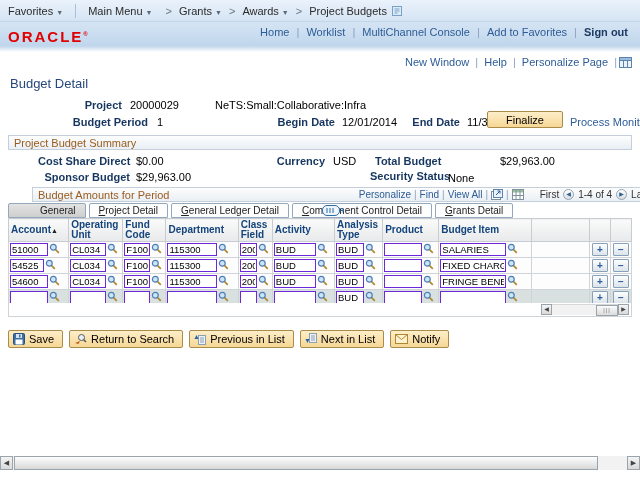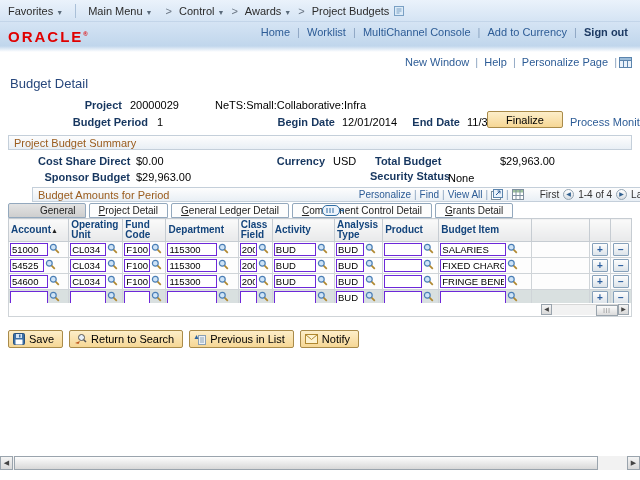--- a/index.html
+++ b/index.html
@@ -104,31 +104,31 @@
 </style>
 </head>
 <body>
 
 <div id="page">
 
   <div class="topbar">
     <span class="item"><span>Favorites</span><span class="dd">▼</span></span>
     <span class="vsep"></span>
     <span class="item"><span>Main Menu</span><span class="dd">▼</span></span>
-    <span id="crumb-items"><span class="gt">&gt;</span><span class="item" style="padding: 0px 2px;"><span>Control</span><span class="dd">▼</span></span><span class="gt">&gt;</span><span class="item" style="padding: 0px 2px;"><span>Awards</span><span class="dd">▼</span></span><span class="gt">&gt;</span><span class="item" style="padding: 0px 2px;"><span>Project Budgets</span></span></span>
+    <span id="crumb-items"><span class="gt">&gt;</span><span class="item" style="padding: 0px 2px;"><span>Grants</span><span class="dd">▼</span></span><span class="gt">&gt;</span><span class="item" style="padding: 0px 2px;"><span>Awards</span><span class="dd">▼</span></span><span class="gt">&gt;</span><span class="item" style="padding: 0px 2px;"><span>Project Budgets</span></span></span>
     <svg class="icon12" width="12" height="12" viewBox="0 0 12 12">
         <rect x="1.5" y="1.5" width="9" height="9" fill="#dcebf8" stroke="#7aa0c4"></rect>
         <line x1="3.5" y1="4" x2="8.5" y2="4" stroke="#7aa0c4"></line>
         <line x1="3.5" y1="6" x2="8.5" y2="6" stroke="#7aa0c4"></line>
         <line x1="3.5" y1="8" x2="6.5" y2="8" stroke="#7aa0c4"></line>
       </svg>
   </div>
 
   <div class="portalbar">
-    <div class="portal-links" id="portal-links"><span class="plink">Home</span><span class="psep"> | </span><span class="plink">Worklist</span><span class="psep"> | </span><span class="plink">MultiChannel Console</span><span class="psep"> | </span><span class="plink">Add to Currency</span><span class="psep"> | </span><span class="plink signout">Sign out</span></div>
+    <div class="portal-links" id="portal-links"><span class="plink">Home</span><span class="psep"> | </span><span class="plink">Worklist</span><span class="psep"> | </span><span class="plink">MultiChannel Console</span><span class="psep"> | </span><span class="plink">Add to Favorites</span><span class="psep"> | </span><span class="plink signout">Sign out</span></div>
   </div>
   <div class="oracle-logo" style="position:absolute;top:28px;left:8px;"><span>ORACLE</span><sup>®</sup></div>
   <div class="fade"></div>
 
   <div class="page-links">
     <span id="page-links-inner"><span class="plink">New Window</span><span class="psep"> | </span><span class="plink">Help</span><span class="psep"> | </span><span class="plink">Personalize Page</span><span class="psep"> | </span></span>
     <svg class="icon12" width="13" height="11" viewBox="0 0 13 11">
         <rect x="0.5" y="0.5" width="12" height="10" fill="#eaf2fb" stroke="#5b84ad"></rect>
         <rect x="0.5" y="0.5" width="12" height="3" fill="#9cbcd9" stroke="#5b84ad"></rect>
         <line x1="4.5" y1="4" x2="4.5" y2="10" stroke="#5b84ad"></line>
@@ -639,20 +639,30 @@
       <svg width="12" height="12" viewBox="0 0 12 12">
           <rect x="4.5" y="2.5" width="7" height="9" fill="#eef2f6" stroke="#8aa0b4"></rect>
           <line x1="6" y1="5" x2="10" y2="5" stroke="#8aa0b4"></line>
           <line x1="6" y1="7" x2="10" y2="7" stroke="#8aa0b4"></line>
           <line x1="6" y1="9" x2="10" y2="9" stroke="#8aa0b4"></line>
           <path d="M0.5 6 H4.5 L2.5 2 Z" fill="#2d64a0"></path>
         </svg>
       <span>Previous in List</span>
     </button>
     <button class="ps-btn">
+      <svg width="12" height="12" viewBox="0 0 12 12">
+          <rect x="4.5" y="0.5" width="7" height="9" fill="#eef2f6" stroke="#8aa0b4"></rect>
+          <line x1="6" y1="3" x2="10" y2="3" stroke="#8aa0b4"></line>
+          <line x1="6" y1="5" x2="10" y2="5" stroke="#8aa0b4"></line>
+          <line x1="6" y1="7" x2="10" y2="7" stroke="#8aa0b4"></line>
+          <path d="M0.5 6 H4.5 L2.5 10 Z" fill="#2d64a0"></path>
+        </svg>
+      <span>Next in List</span>
+    </button>
+    <button class="ps-btn">
       <svg width="13" height="10" viewBox="0 0 13 10">
           <rect x="0.5" y="0.5" width="12" height="9" fill="#fdf2d0" stroke="#b08830"></rect>
           <path d="M0.5 0.5 L6.5 5.5 L12.5 0.5" fill="none" stroke="#b08830"></path>
         </svg>
       <span>Notify</span>
     </button>
   </div>
 
   <div class="h-scroll">
     <span class="sb-btn sb-left">◀</span>

